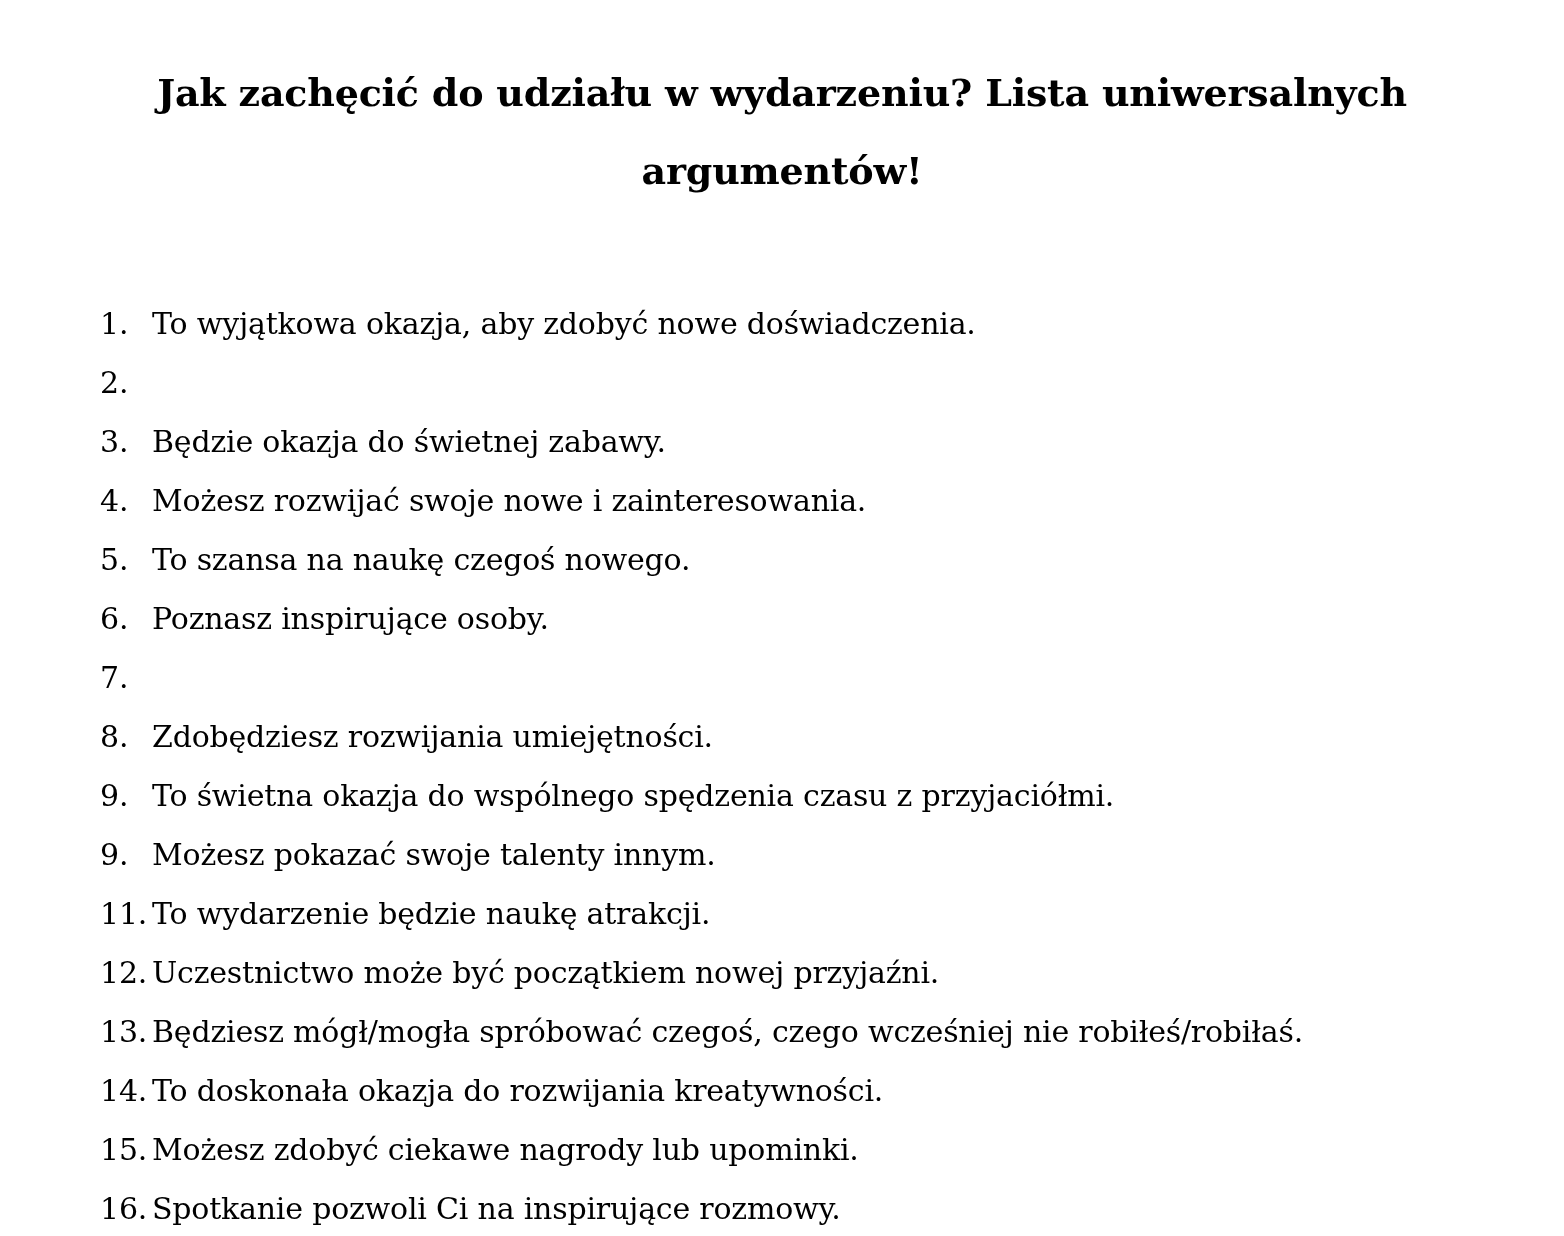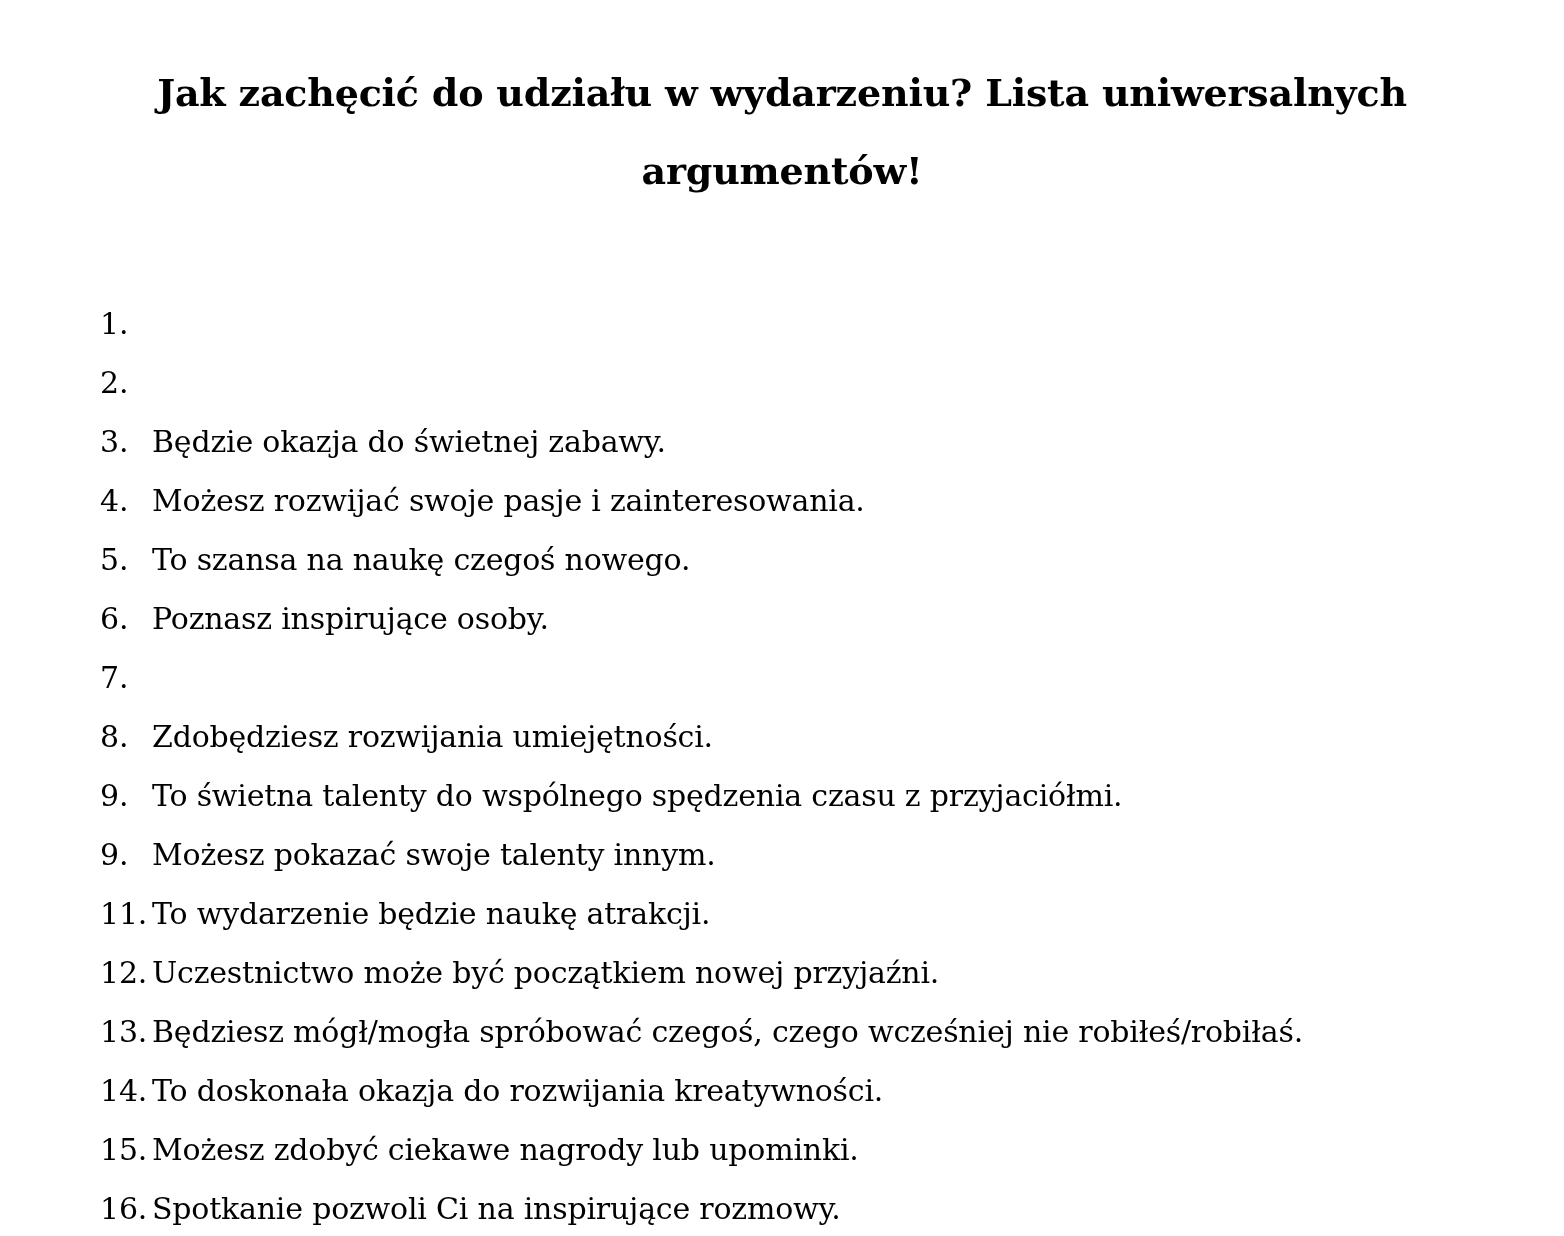--- a/index.html
+++ b/index.html
@@ -60,34 +60,35 @@
 
   <h1 class="title">
     <span class="title-line">Jak zachęcić do udziału w wydarzeniu? Lista uniwersalnych</span>
     <span class="title-line">argumentów!</span>
   </h1>
 
   <div class="list">
 
     <div class="row">
       <span class="num">1.</span>
+      <span class="text">To wyjątkowa okazja, aby zdobyć nowe doświadczenia.</span>
     </div>
 
     <div class="row">
       <span class="num">2.</span>
     </div>
 
     <div class="row">
       <span class="num">3.</span>
       <span class="text">Będzie okazja do świetnej zabawy.</span>
     </div>
 
     <div class="row">
       <span class="num">4.</span>
-      <span class="text">Możesz rozwijać swoje pasje i zainteresowania.</span>
+      <span class="text">Możesz rozwijać swoje nowe i zainteresowania.</span>
     </div>
 
     <div class="row">
       <span class="num">5.</span>
       <span class="text">To szansa na naukę czegoś nowego.</span>
     </div>
 
     <div class="row">
       <span class="num">6.</span>
       <span class="text">Poznasz inspirujące osoby.</span>
@@ -97,21 +98,21 @@
       <span class="num">7.</span>
     </div>
 
     <div class="row">
       <span class="num">8.</span>
       <span class="text">Zdobędziesz rozwijania umiejętności.</span>
     </div>
 
     <div class="row">
       <span class="num">9.</span>
-      <span class="text">To świetna talenty do wspólnego spędzenia czasu z przyjaciółmi.</span>
+      <span class="text">To świetna okazja do wspólnego spędzenia czasu z przyjaciółmi.</span>
     </div>
 
     <div class="row">
       <span class="num">9.</span>
       <span class="text">Możesz pokazać swoje talenty innym.</span>
     </div>
 
     <div class="row">
       <span class="num">11.</span>
       <span class="text">To wydarzenie będzie naukę atrakcji.</span>

